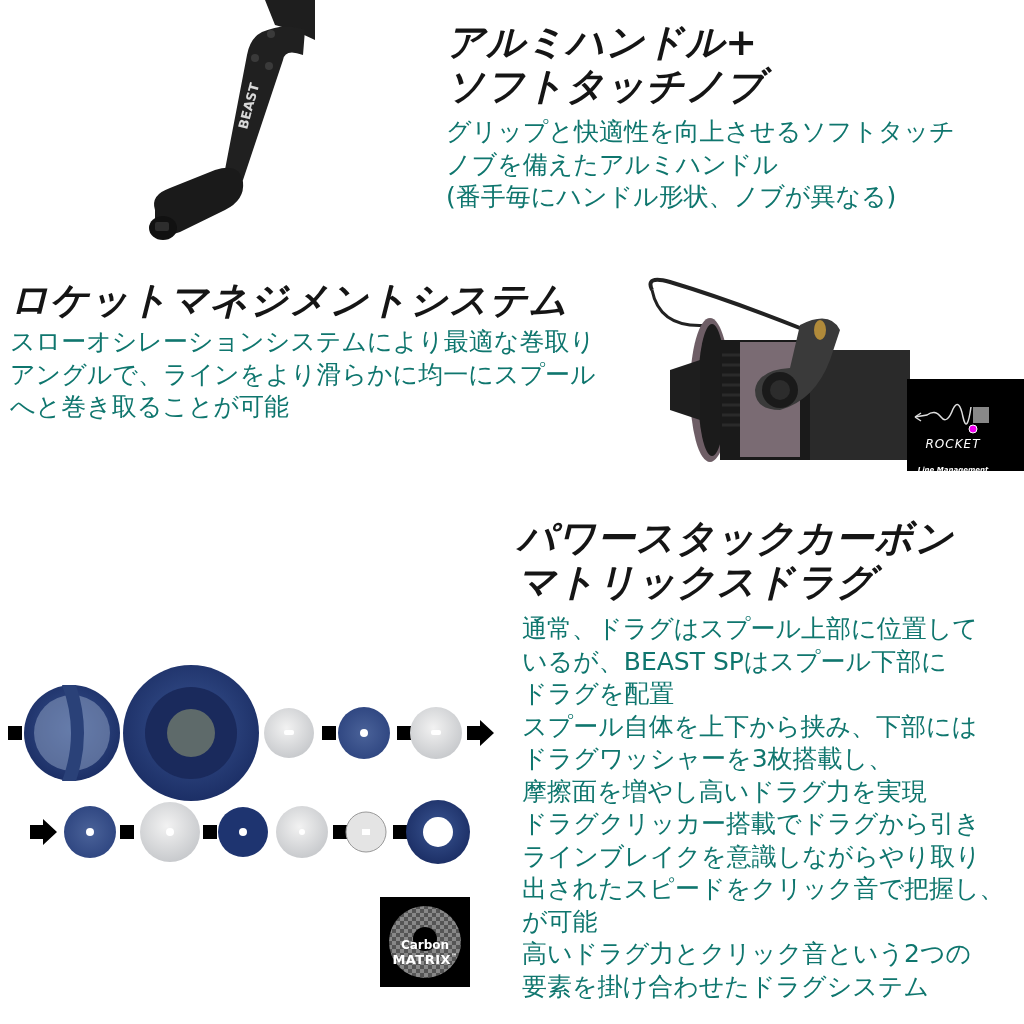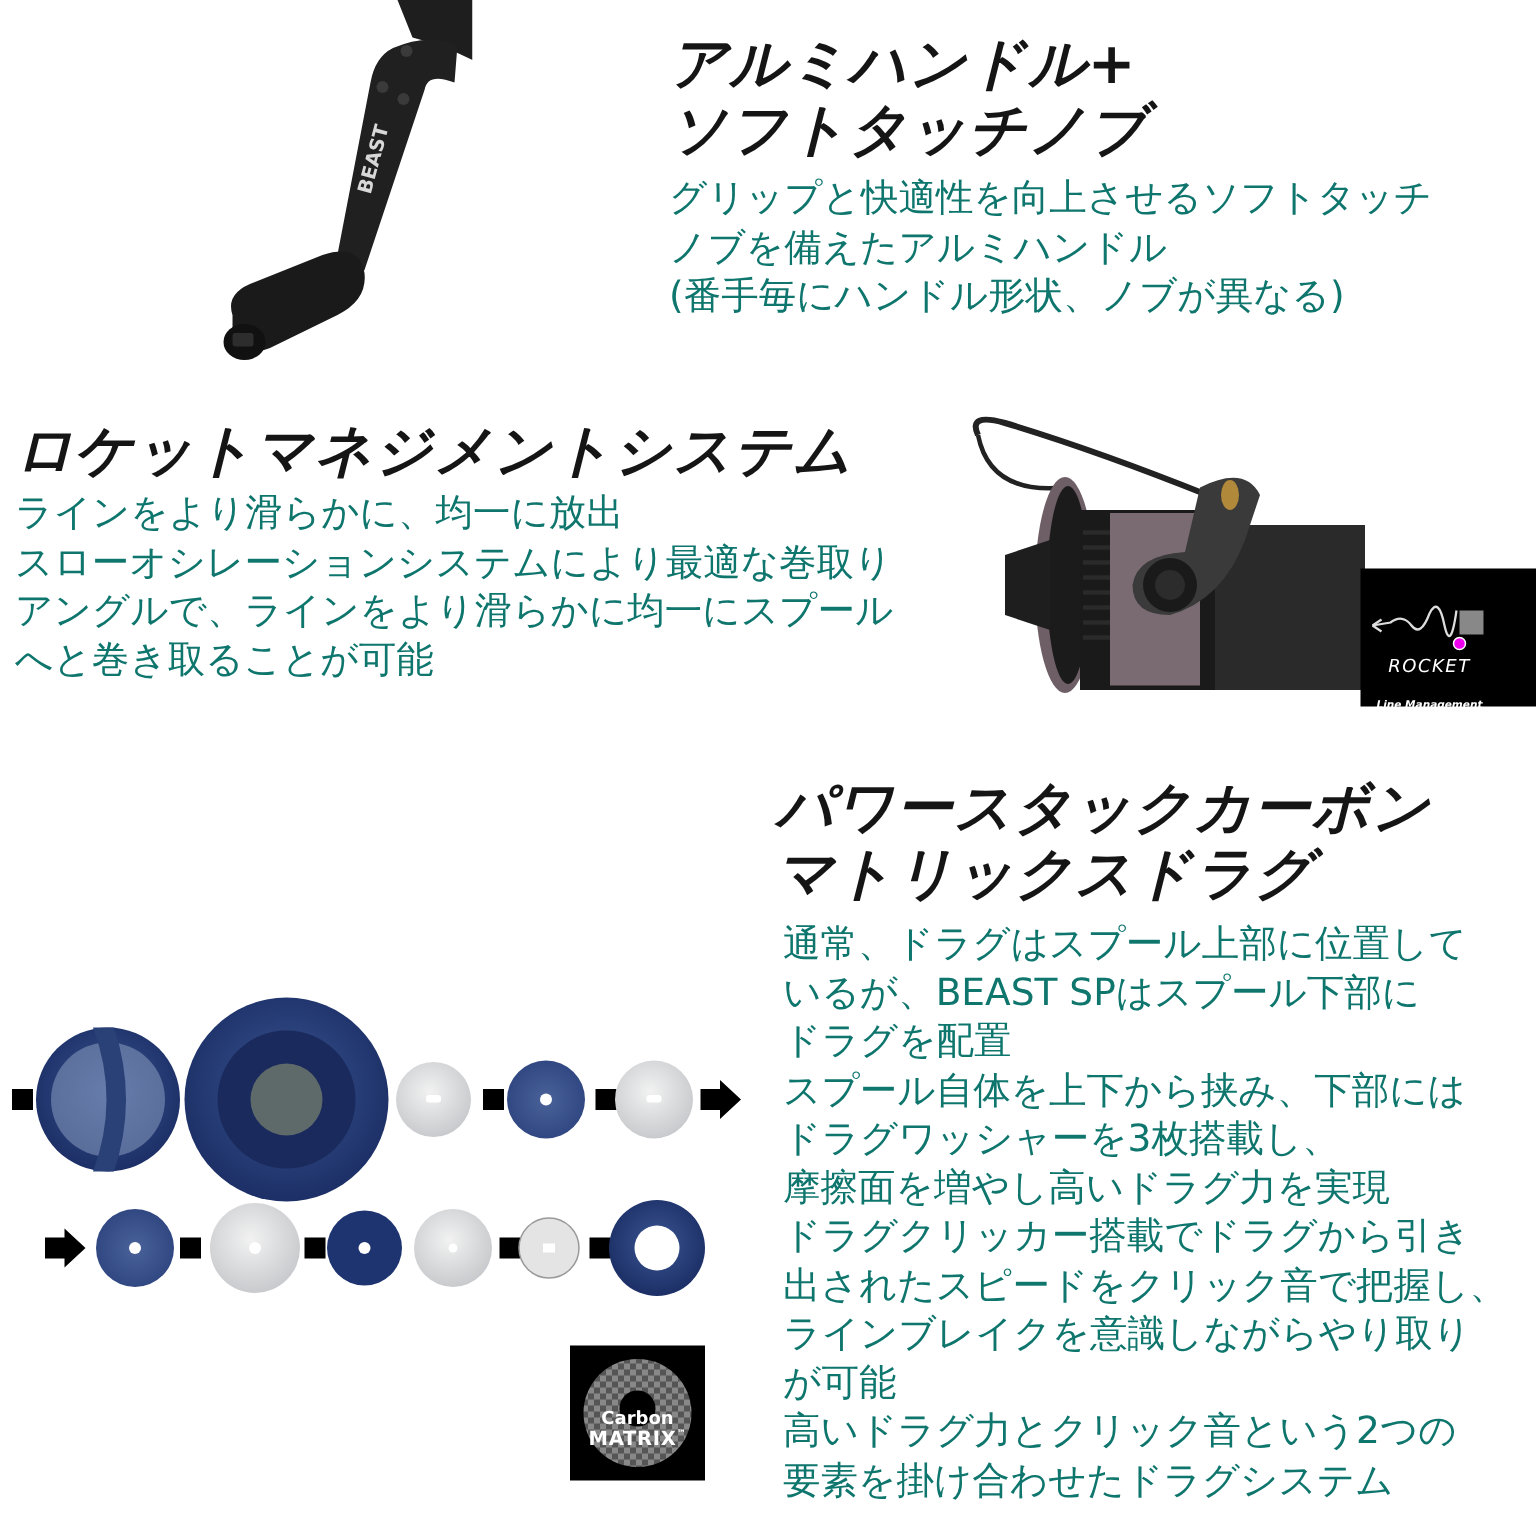--- a/index.html
+++ b/index.html
@@ -42,21 +42,20 @@
   <span class="line">ソフトタッチノブ</span>
 </div>
 <div class="abs p" style="left:446px;top:116px;">
   <span class="line">グリップと快適性を向上させるソフトタッチ</span>
   <span class="line">ノブを備えたアルミハンドル</span>
   <span class="line">(番手毎にハンドル形状、ノブが異なる)</span>
 </div>
 
 <div class="abs h" style="left:10px;top:278px;">ロケットマネジメントシステム</div>
 <div class="abs p" style="left:10px;top:326px;">
-  <span class="line">ラインをより滑らかに、均一に放出</span>
   <span class="line">スローオシレーションシステムにより最適な巻取り</span>
   <span class="line">アングルで、ラインをより滑らかに均一にスプール</span>
   <span class="line">へと巻き取ることが可能</span>
 </div>
 
 <div class="abs reel-img">
   <svg width="270" height="210" viewBox="0 0 270 210">
 
     <path d="M12 20 Q5 5 30 12 Q90 30 165 60" stroke="#222" stroke-width="4" fill="none"></path>
     <path d="M12 20 Q20 60 70 55" stroke="#222" stroke-width="3" fill="none"></path>
@@ -104,22 +103,22 @@
   <span class="line">マトリックスドラグ</span>
 </div>
 <div class="abs p" style="left:522px;top:613px;">
   <span class="line">通常、ドラグはスプール上部に位置して</span>
   <span class="line">いるが、BEAST SPはスプール下部に</span>
   <span class="line">ドラグを配置</span>
   <span class="line">スプール自体を上下から挟み、下部には</span>
   <span class="line">ドラグワッシャーを3枚搭載し、</span>
   <span class="line">摩擦面を増やし高いドラグ力を実現</span>
   <span class="line">ドラグクリッカー搭載でドラグから引き</span>
+  <span class="line">ラインブレイクを意識しながらやり取り</span>
   <span class="line">出されたスピードをクリック音で把握し、</span>
-  <span class="line">ラインブレイクを意識しながらやり取り</span>
   <span class="line">が可能</span>
   <span class="line">高いドラグ力とクリック音という2つの</span>
   <span class="line">要素を掛け合わせたドラグシステム</span>
 </div>
 
 <div class="abs" style="left:0;top:640px;width:500px;height:230px;">
   <svg width="500" height="230" viewBox="0 0 500 230">
     <defs>
       <radialGradient id="navyG" cx="50%" cy="45%" r="55%">
         <stop offset="0%" stop-color="#3a5592"></stop>

